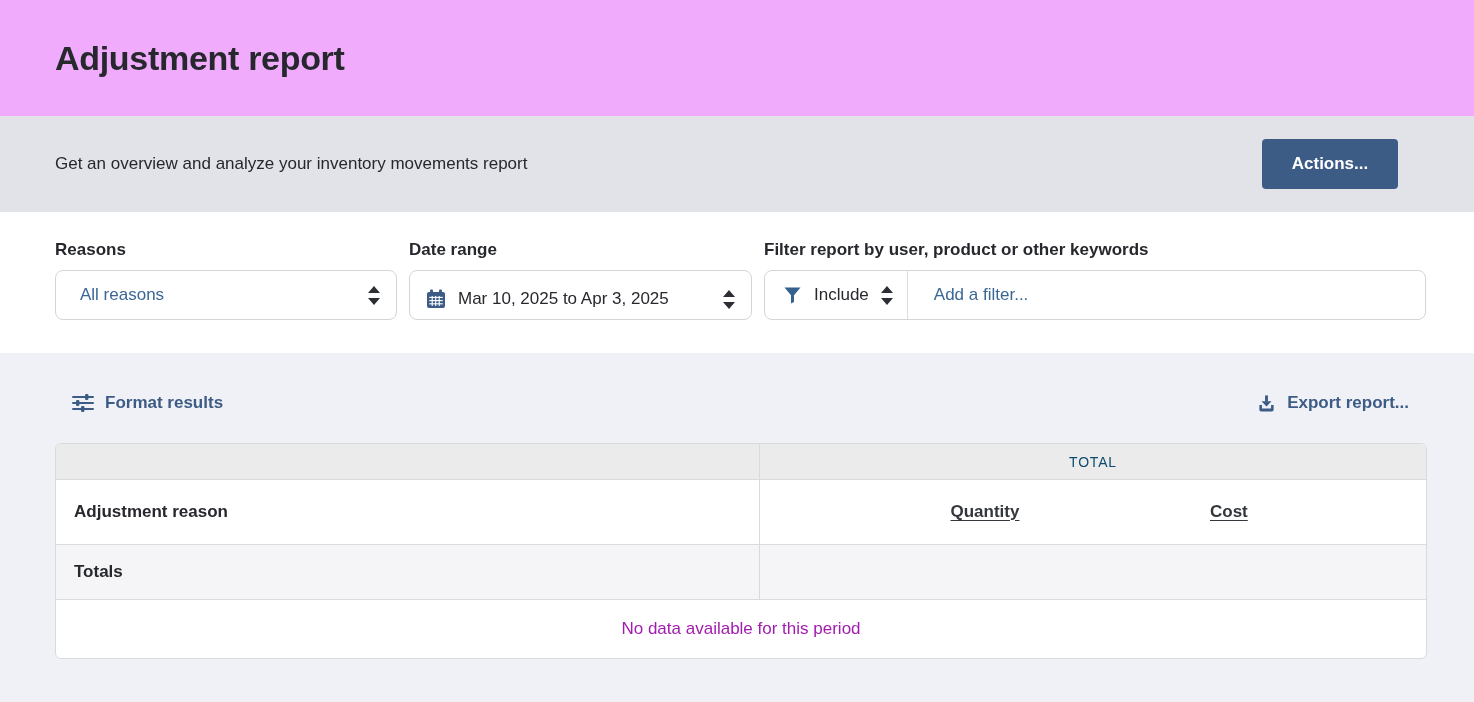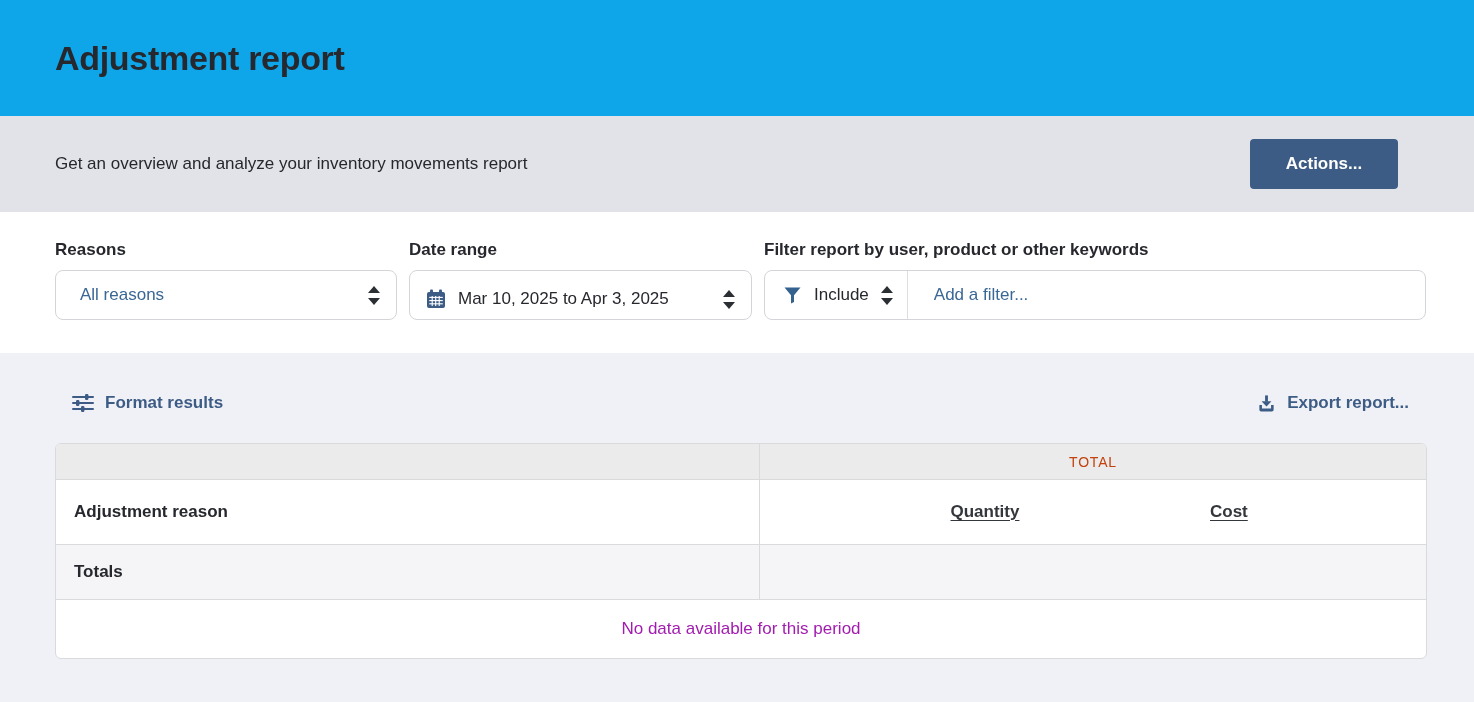--- a/index.html
+++ b/index.html
@@ -7,36 +7,36 @@
   body {
     font-family: "Liberation Sans", "DejaVu Sans", sans-serif;
     color: #26282d;
     background: #f0f1f6;
     overflow: hidden;
   }
   .page { width: 1474px; height: 702px; display: flex; flex-direction: column; }
 
   
   .title-band {
-    height: 116px; background: #0ea5e9; flex: none;
+    height: 116px; background: #f0abfc; flex: none;
     display: flex; align-items: center; padding: 0 48px 0 55px;
   }
   .title-band h1 {
     font-size: 34px; font-weight: 800; letter-spacing: -0.3px; color: #26282d;
   }
 
   
   .sub-band {
     height: 96px; background: #e2e3e8; flex: none;
     display: flex; align-items: center; justify-content: space-between;
     padding: 0 76px 0 55px;
   }
   .sub-band .desc { font-size: 17px; color: #26282d; }
   .actions-btn {
-    width: 148px; height: 50px; border: none; border-radius: 4px;
+    width: 136px; height: 50px; border: none; border-radius: 4px;
     background: #3d5c85; color: #ffffff; font-family: inherit;
     font-size: 17px; font-weight: 700; cursor: pointer;
   }
 
   
   .filters-band {
     height: 141px; background: #ffffff; flex: none;
     display: flex; gap: 12px; padding: 28px 48px 0 55px;
   }
   .filter-group { display: flex; flex-direction: column; }
@@ -85,21 +85,21 @@
     overflow: hidden;
   }
   .t-row { display: flex; }
   .t-row.group-row { height: 36px; background: #ebebec; border-bottom: 1px solid #d9dadc; }
   .t-row.header-row { height: 65px; border-bottom: 1px solid #d9dadc; }
   .t-row.totals-row { height: 55px; background: #f5f5f7; border-bottom: 1px solid #d9dadc; }
   .t-row.empty-row { height: 58px; align-items: center; justify-content: center; }
 
   .cell-left { width: 703px; flex: none; display: flex; align-items: center; padding-left: 18px; }
   .cell-right { flex: 1; display: flex; align-items: center; justify-content: center; border-left: 1px solid #d9dadc; }
-  .group-label { font-size: 14px; color: #c2410c; letter-spacing: 0.8px; font-weight: 400; }
+  .group-label { font-size: 14px; color: #0c4a6e; letter-spacing: 0.8px; font-weight: 400; }
   .reason-head, .totals-label { font-size: 17px; font-weight: 700; color: #26282d; }
   .col-quantity { width: 450px; flex: none; display: flex; justify-content: center; align-items: center; }
   .col-cost { width: 219px; flex: none; display: flex; justify-content: flex-start; align-items: center; }
   .sort-link { font-size: 17px; font-weight: 700; color: #33373b; text-decoration: underline; text-underline-offset: 3px; cursor: pointer; }
   .empty-msg { font-size: 17px; color: #a21caf; }
 </style>
 </head>
 <body>
 
 <div class="page">

